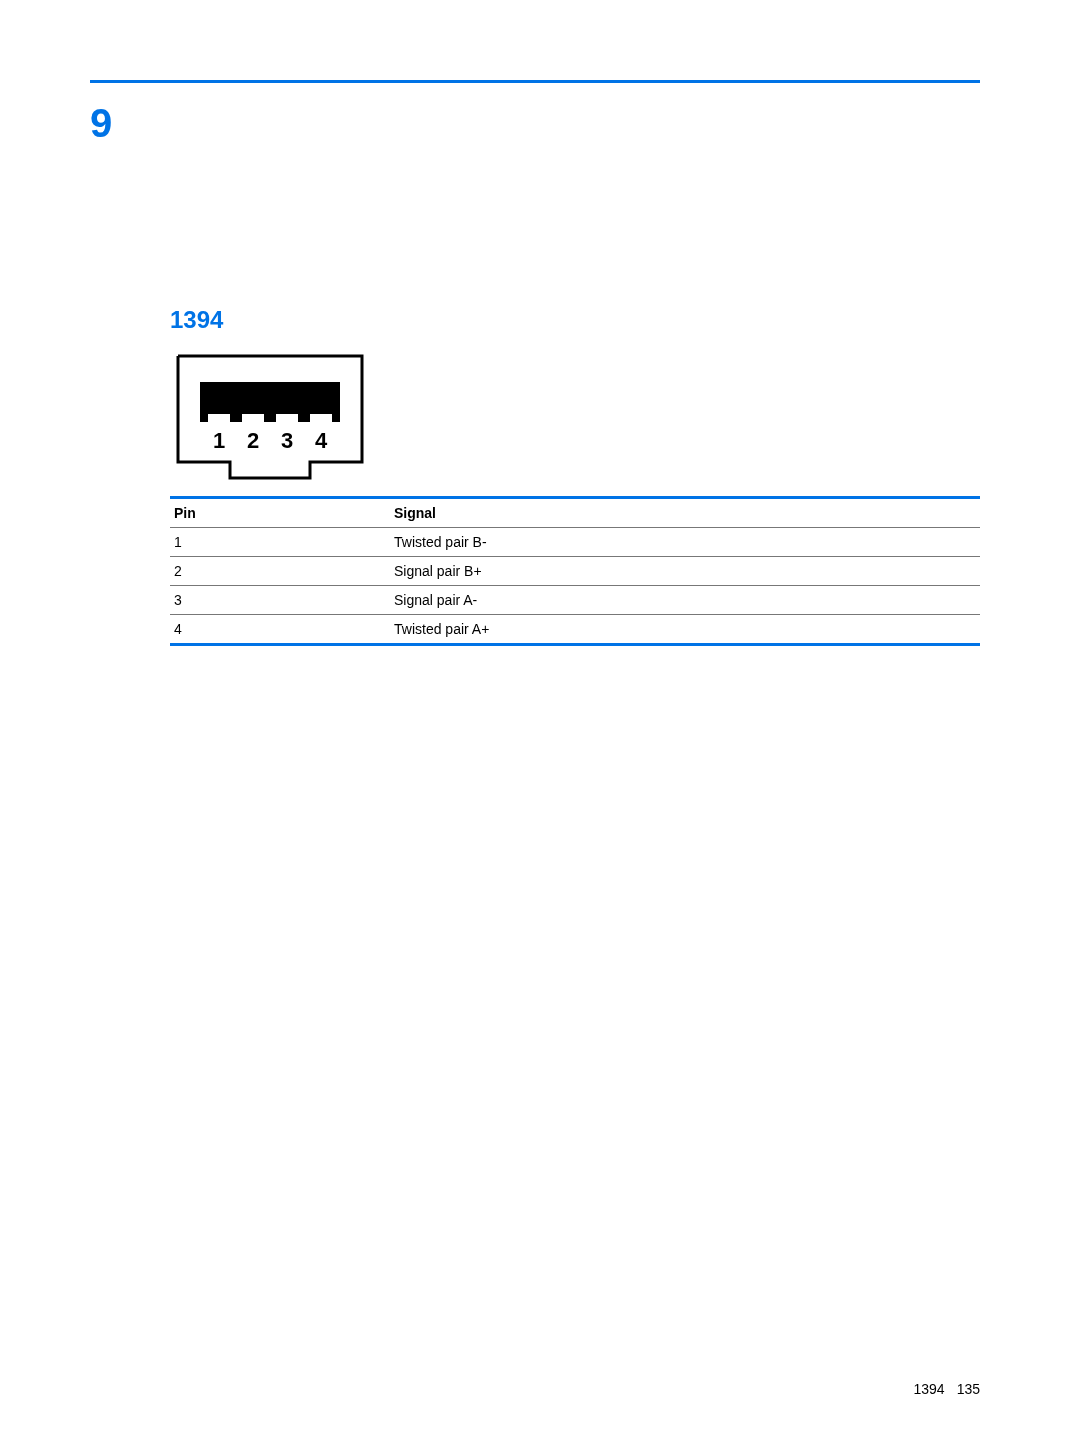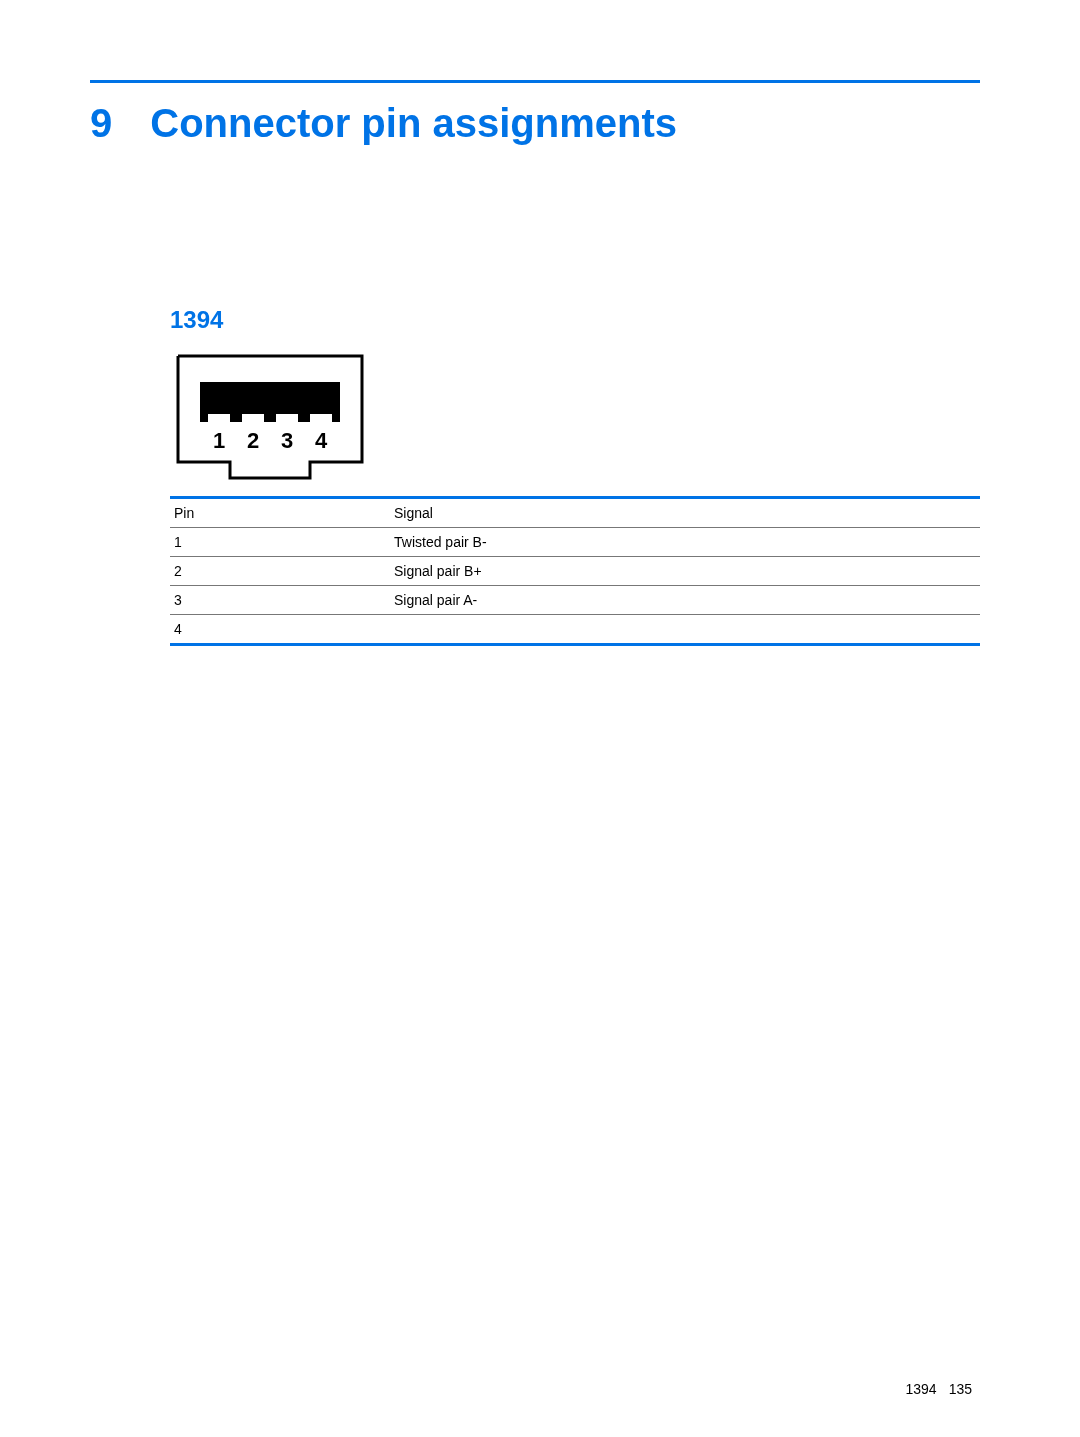--- a/index.html
+++ b/index.html
@@ -62,52 +62,51 @@
   }
   .pin-table .row {
     display: flex;
     border-bottom: 1px solid #777;
     padding: 6px 4px;
   }
   .pin-table .row:last-child {
     border-bottom: none;
   }
   .pin-table .header-row {
-    font-weight: normal;
+    font-weight: bold;
   }
   .pin-table .col-pin {
     width: 220px;
   }
   .pin-table .col-signal {
     flex: 1;
   }
 
   
   .footer {
     position: absolute;
     bottom: 40px;
-    right: 108px;
+    right: 100px;
     font-size: 14px;
     color: #000;
     margin-top: 19px;
   }
   .footer .sep {
     display: inline-block;
     width: 12px;
   }
 </style>
 </head>
 <body>
 
 <div class="page">
 
   <div class="chapter-header">
     <div class="chapter-line">
       <span class="chapter-number">9</span>
-      <span class="chapter-title">Connector pin assignments</span>
     </div>
   </div>
 
   <h2 class="section-title">1394</h2>
 
   <div class="diagram-1394">
     <svg width="200" height="130" viewBox="0 0 200 130">
 
       <polyline points="8,4 192,4 192,110 140,110 140,126 60,126 60,110 8,110 8,4" fill="none" stroke="#000" stroke-width="3"></polyline>
 
@@ -137,20 +136,21 @@
     <div class="row">
       <div class="col-pin">2</div>
       <div class="col-signal">Signal pair B+</div>
     </div>
     <div class="row">
       <div class="col-pin">3</div>
       <div class="col-signal">Signal pair A-</div>
     </div>
     <div class="row">
       <div class="col-pin">4</div>
+      <div class="col-signal">Twisted pair A+</div>
     </div>
   </div>
 
   <div class="footer">
     <span>1394</span><span class="sep"></span><span>135</span>
   </div>
 
 </div>
 
 </body></html>

